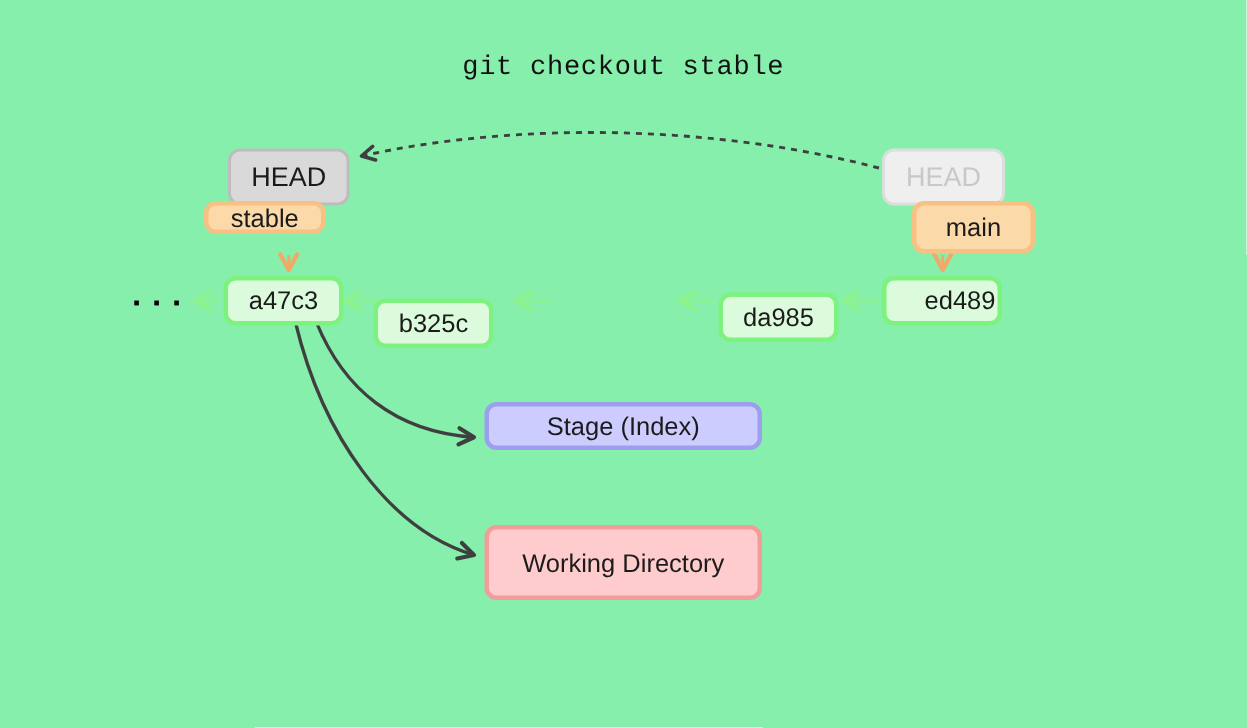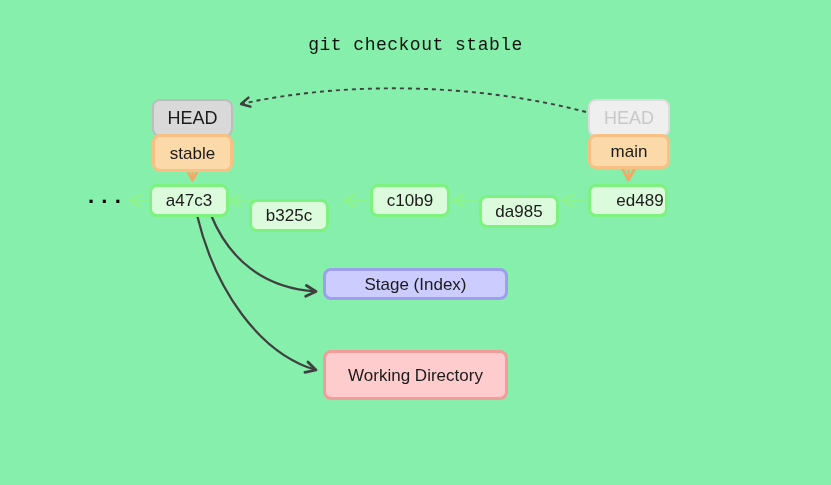--- a/index.html
+++ b/index.html
@@ -77,27 +77,26 @@
 
     <path class="arrow-dashed" d="M 586 112 C 475 83, 345 81, 241 104" marker-end="url(#mk-dark)"></path>
 
     <path class="arrow-dark" d="M 211 215 C 229 259, 263 288, 316 291.5" marker-end="url(#mk-dark)"></path>
     <path class="arrow-dark" d="M 197 215 C 215 290, 259 353, 316 370" marker-end="url(#mk-dark)"></path>
   </svg>
 
   <div class="dots">···</div>
 
   <div class="box head-active" style="left:152px; top:99px; width:81px; height:38px;">HEAD</div>
-  <div class="box branch" style="left:152px; top:134px; width:81px; height:38px;">stable</div>
+  <div class="box branch" style="left:136px; top:134px; width:81px; height:22px;">stable</div>
 
   <div class="box head-inactive" style="left:588px; top:99px; width:82px; height:38px;">HEAD</div>
-  <div class="box branch" style="left:588px; top:134px; width:82px; height:35px;text-align:right;">main</div>
+  <div class="box branch" style="left:608px; top:134px; width:82px; height:35px;text-align:right;">main</div>
 
   <div class="box commit" style="left:149px;">a47c3</div>
   <div class="box commit" style="left:249px;margin-top:15px;">b325c</div>
-  <div class="box commit" style="left:370px;">c10b9</div>
   <div class="box commit" style="left:479px;margin-top:11px;">da985</div>
   <div class="box commit" style="left:588px;padding-left:24px;">ed489</div>
 
   <div class="box area-stage" style="left:323px; top:268px; width:185px; height:32px;">Stage (Index)</div>
   <div class="box area-workdir" style="left:323px; top:350px; width:185px; height:50px;">Working Directory</div>
 
 </div>
 
 </body></html>

